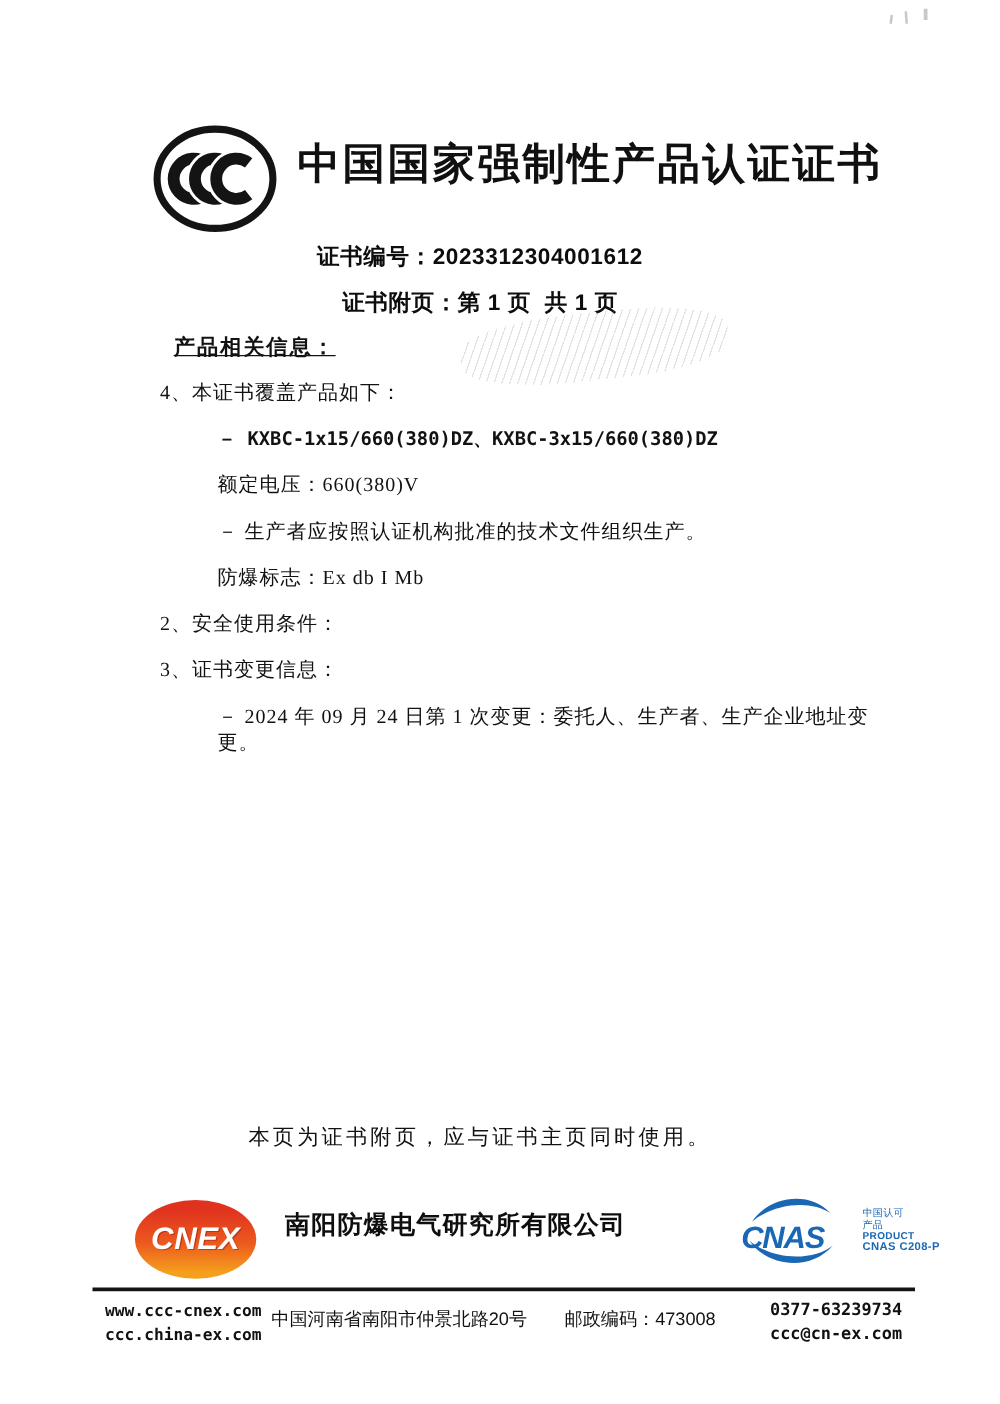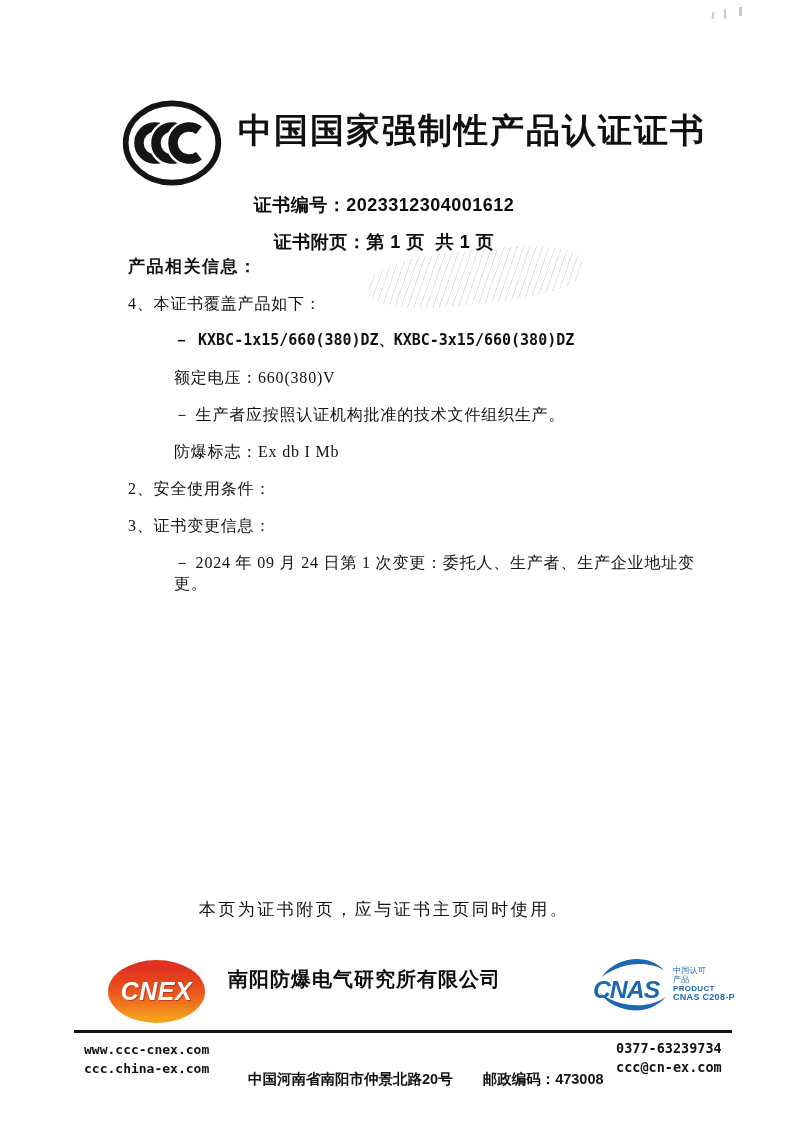--- a/index.html
+++ b/index.html
@@ -23,52 +23,52 @@
   .cert-line{font-size:18px;margin-bottom:13px;}
   .cert-line span{white-space:pre;letter-spacing:.5px;}
 
   
   .hatch{position:absolute;left:368px;top:250px;width:215px;height:54px;opacity:.35;
          background:repeating-linear-gradient(115deg,rgba(110,110,110,.55) 0 1px,transparent 1px 6px);
          transform:rotate(-6deg);border-radius:40%;}
 
   
   .body{position:absolute;left:128px;top:256px;width:580px;font-size:16px;line-height:21px;}
-  .body h2{font-size:17px;font-weight:bold;margin:0;letter-spacing:1.5px;}
+  .body h2{font-size:17px;font-weight:bold;margin:11px;letter-spacing:1.5px;text-decoration:underline;}
   .body p{margin:16px 0 0 0;letter-spacing:.8px;}
   .lv2{margin-left:46px !important;}
   .mono{font-family:"DejaVu Sans Mono",monospace;font-size:15px;font-weight:bold;letter-spacing:0 !important;}
 
   .note{position:absolute;top:898px;left:0;width:100%;text-align:center;
         font-size:17px;letter-spacing:2.5px;}
 
   
   .org-row{position:absolute;top:952px;left:0;width:100%;height:80px;}
   .cnex-logo{position:absolute;left:108px;top:8px;width:97px;height:63px;border-radius:50%;
         background:linear-gradient(180deg,var(--cnex-red,#e0321f) 12%,#ec5a1e 55%,var(--cnex-orange,#f59f1d) 92%);
         display:flex;align-items:center;justify-content:center;}
   .cnex-logo span{color:#fff;font-family:"Liberation Sans",sans-serif;font-weight:bold;
         font-style:italic;font-size:25px;letter-spacing:.5px;
         text-shadow:1px 1px 0 rgba(140,25,10,.5);}
   .company{position:absolute;left:228px;top:14px;font-family:Liberation Serif, serif;
         font-weight:bold;font-size:20px;letter-spacing:1px;color:#0e0e0e;}
   .cnas{position:absolute;left:592px;top:2px;display:flex;align-items:flex-start;}
-  .cnas-caption{margin-left:1px;padding-top:12px;color:var(--cnas-blue,#1a67b3);
+  .cnas-caption{margin-left:18px;padding-top:12px;color:var(--cnas-blue,#1a67b3);
         font-family:"Liberation Sans",sans-serif;}
   .cnas-caption div{font-size:8px;line-height:9px;letter-spacing:.3px;}
   .cnas-caption .b{font-weight:bold;}
   .cnas-caption .cert-code{font-size:9px;}
 
   
   .rule{position:absolute;top:1030px;left:74px;width:658px;height:3px;background:#141414;}
   .contact{position:absolute;top:1039px;left:0;width:100%;color:#111;}
   .c-left{position:absolute;left:84px;top:1px;font-family:"DejaVu Sans Mono",monospace;
         font-size:13px;line-height:19px;font-weight:bold;}
-  .c-mid{position:absolute;left:248px;top:7px;font-family:"Liberation Sans",sans-serif;
-        font-weight:bold;font-size:14.5px;margin-top:24px;}
+  .c-mid{position:absolute;left:217px;top:7px;font-family:"Liberation Sans",sans-serif;
+        font-weight:normal;font-size:14.5px;}
   .c-mid .addr{margin-right:30px;}
   .c-right{position:absolute;left:616px;top:0;font-family:"DejaVu Sans Mono",monospace;
         font-size:13.5px;line-height:19px;font-weight:bold;}
 </style>
 </head>
 <body>
 
 <div class="page">
 
   <div class="specks">

